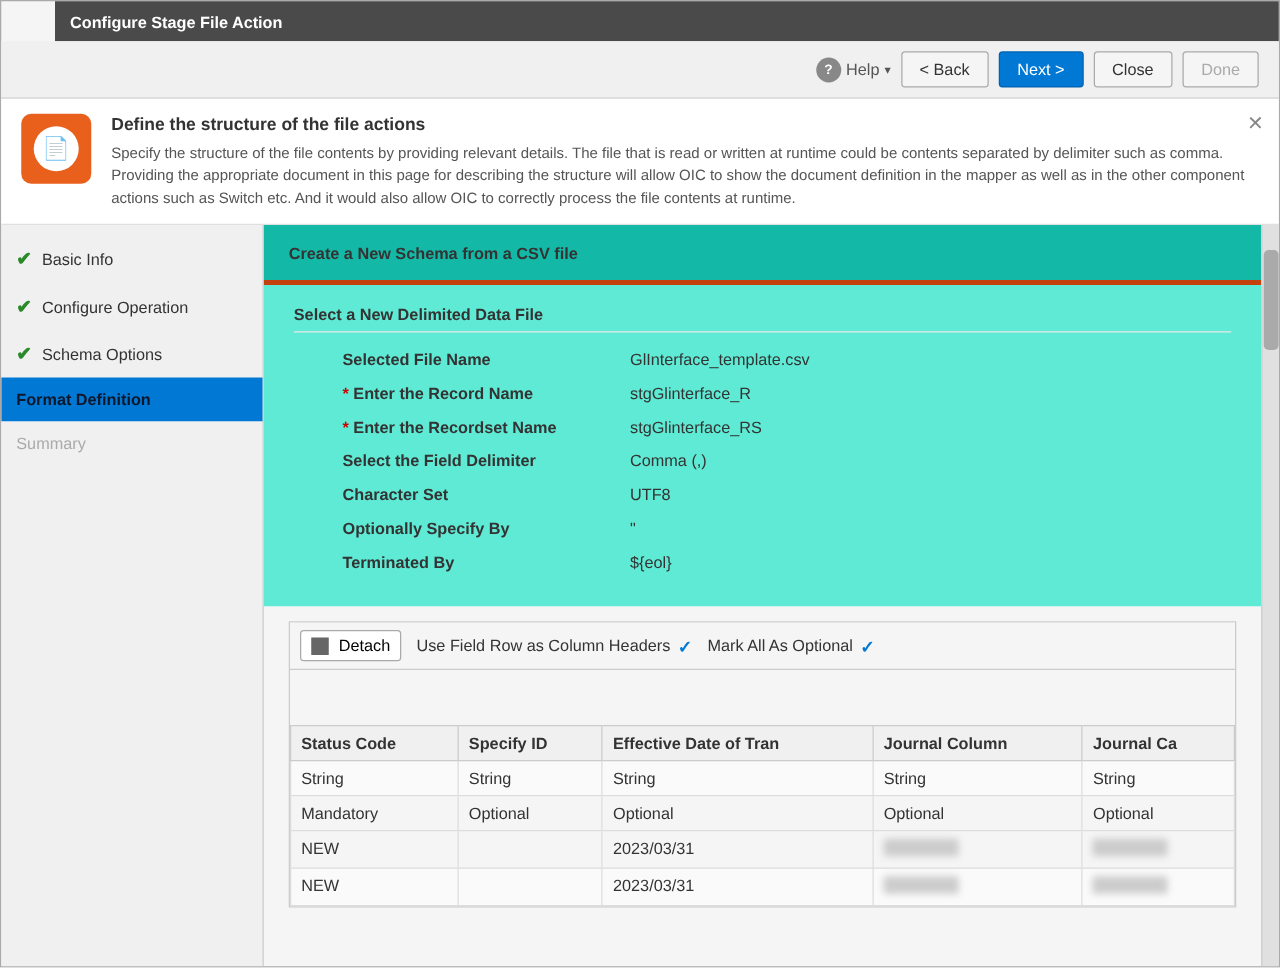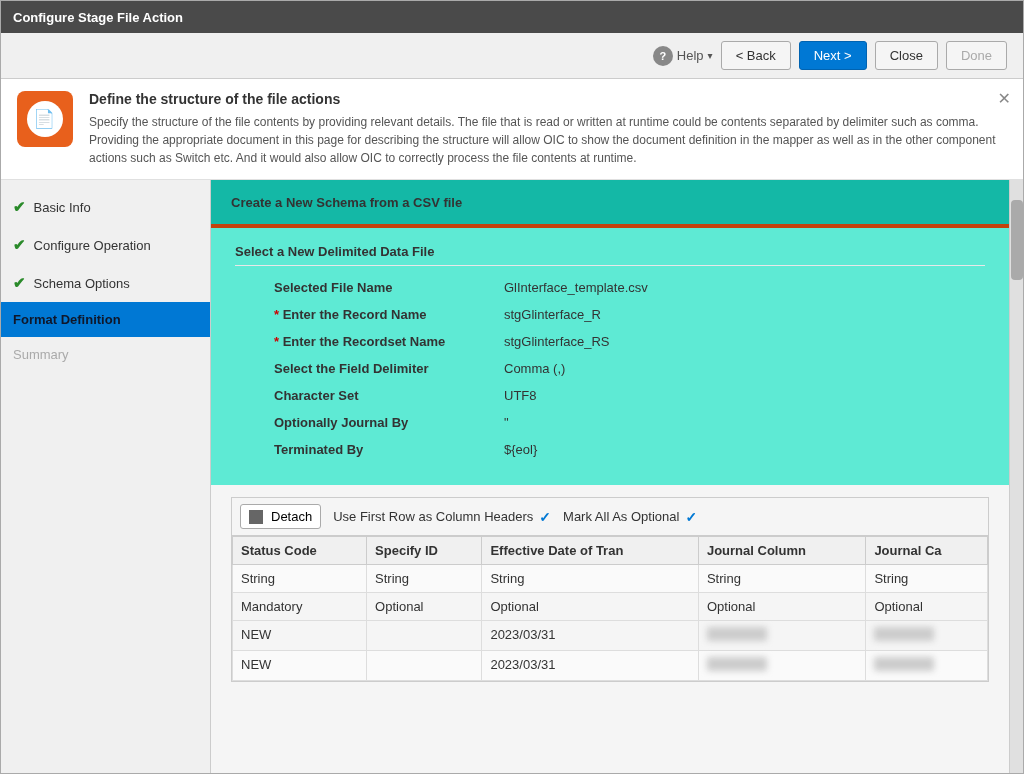--- a/index.html
+++ b/index.html
@@ -1,20 +1,20 @@
 <!DOCTYPE html>
 <html><head>
   <meta charset="utf-8">
   <style>
     * { box-sizing: border-box; margin: 0; padding: 0; font-family: Arial, sans-serif; font-size: 13px; }
     body { background: #e8e8e8; width: 1024px; height: 774px; overflow: hidden; }
 
     .window { background: #f5f5f5; width: 1024px; height: 774px; display: flex; flex-direction: column; border: 1px solid #aaa; }
 
-    .title-bar { background: #4a4a4a; color: white; padding: 8px 12px; font-size: 14px; font-weight: bold; flex-shrink: 0; }
+    .title-bar { background: #4a4a4a; color: white; padding: 8px 12px; font-size: 14px; font-weight: bold; flex-shrink: 0; margin-left: 43px; }
 
     .toolbar { background: #f0f0f0; border-bottom: 1px solid #ccc; padding: 8px 16px; display: flex; align-items: center; justify-content: flex-end; gap: 8px; flex-shrink: 0; }
 
     .toolbar-spacer { flex: 1; }
 
     .help-btn { display: flex; align-items: center; gap: 4px; background: none; border: none; color: #555; cursor: pointer; font-size: 13px; }
     .help-icon { width: 20px; height: 20px; border-radius: 50%; background: #888; color: white; display: flex; align-items: center; justify-content: center; font-size: 11px; font-weight: bold; }
     .chevron-down { font-size: 10px; }
 
     .btn { padding: 6px 14px; border: 1px solid #aaa; background: #f5f5f5; cursor: pointer; border-radius: 3px; font-size: 13px; color: #333; }
@@ -50,21 +50,21 @@
     .form-value { color: #333; font-size: 13px; }
 
     .table-container { margin: 12px 20px; border: 1px solid #ccc; overflow: hidden; }
 
     .table-toolbar { display: flex; align-items: center; gap: 12px; padding: 6px 8px; background: #f5f5f5; border-bottom: 1px solid #ccc; }
     .detach-btn { display: flex; align-items: flex-end; gap: 4px; padding: 4px 8px; border: 1px solid #aaa; background: #fff; cursor: pointer; border-radius: 3px; font-size: 12px; }
 
     .table-option { display: flex; align-items: center; gap: 6px; font-size: 12px; color: #333; }
     .check-mark { color: #0078d4; font-weight: bold; font-size: 14px; }
 
-    table { width: 100%; border-collapse: collapse; font-size: 12px; }
+    table { width: 100%; border-collapse: collapse; font-size: 12px; margin-top: 44px; }
     th { background: #f0f0f0; border: 1px solid #ccc; padding: 6px 8px; text-align: left; font-weight: bold; color: #333; }
     td { border: 1px solid #ddd; padding: 6px 8px; color: #333; vertical-align: top; }
     tr:nth-child(even) td { background: #fafafa; }
 
     .scrollbar-area { width: 14px; background: #e0e0e0; flex-shrink: 0; border-left: 1px solid #ccc; position: relative; }
     .scrollbar-thumb { width: 12px; height: 80px; background: #aaa; border-radius: 4px; position: absolute; top: 20px; left: 1px; }
   </style>
 </head>
 <body>
 
@@ -160,41 +160,41 @@
 
           <div class="form-row">
             <div class="form-label">
               <span>Character Set</span>
             </div>
             <div class="form-value">UTF8</div>
           </div>
 
           <div class="form-row">
             <div class="form-label">
-              <span>Optionally Journal By</span>
+              <span>Optionally Specify By</span>
             </div>
             <div class="form-value">"</div>
           </div>
 
           <div class="form-row">
             <div class="form-label">
               <span>Terminated By</span>
             </div>
             <div class="form-value">${eol}</div>
           </div>
         </div>
 
         <div class="table-container">
           <div class="table-toolbar">
             <button class="detach-btn">
               <span style="display:inline-block; width:14px; height:14px; background:#666; margin-right:4px;"></span>
               <span>Detach</span>
             </button>
             <div class="table-option">
-              <span>Use First Row as Column Headers</span>
+              <span>Use Field Row as Column Headers</span>
               <span class="check-mark">✓</span>
             </div>
             <div class="table-option">
               <span>Mark All As Optional</span>
               <span class="check-mark">✓</span>
             </div>
           </div>
           <table>
             <thead>
               <tr>

